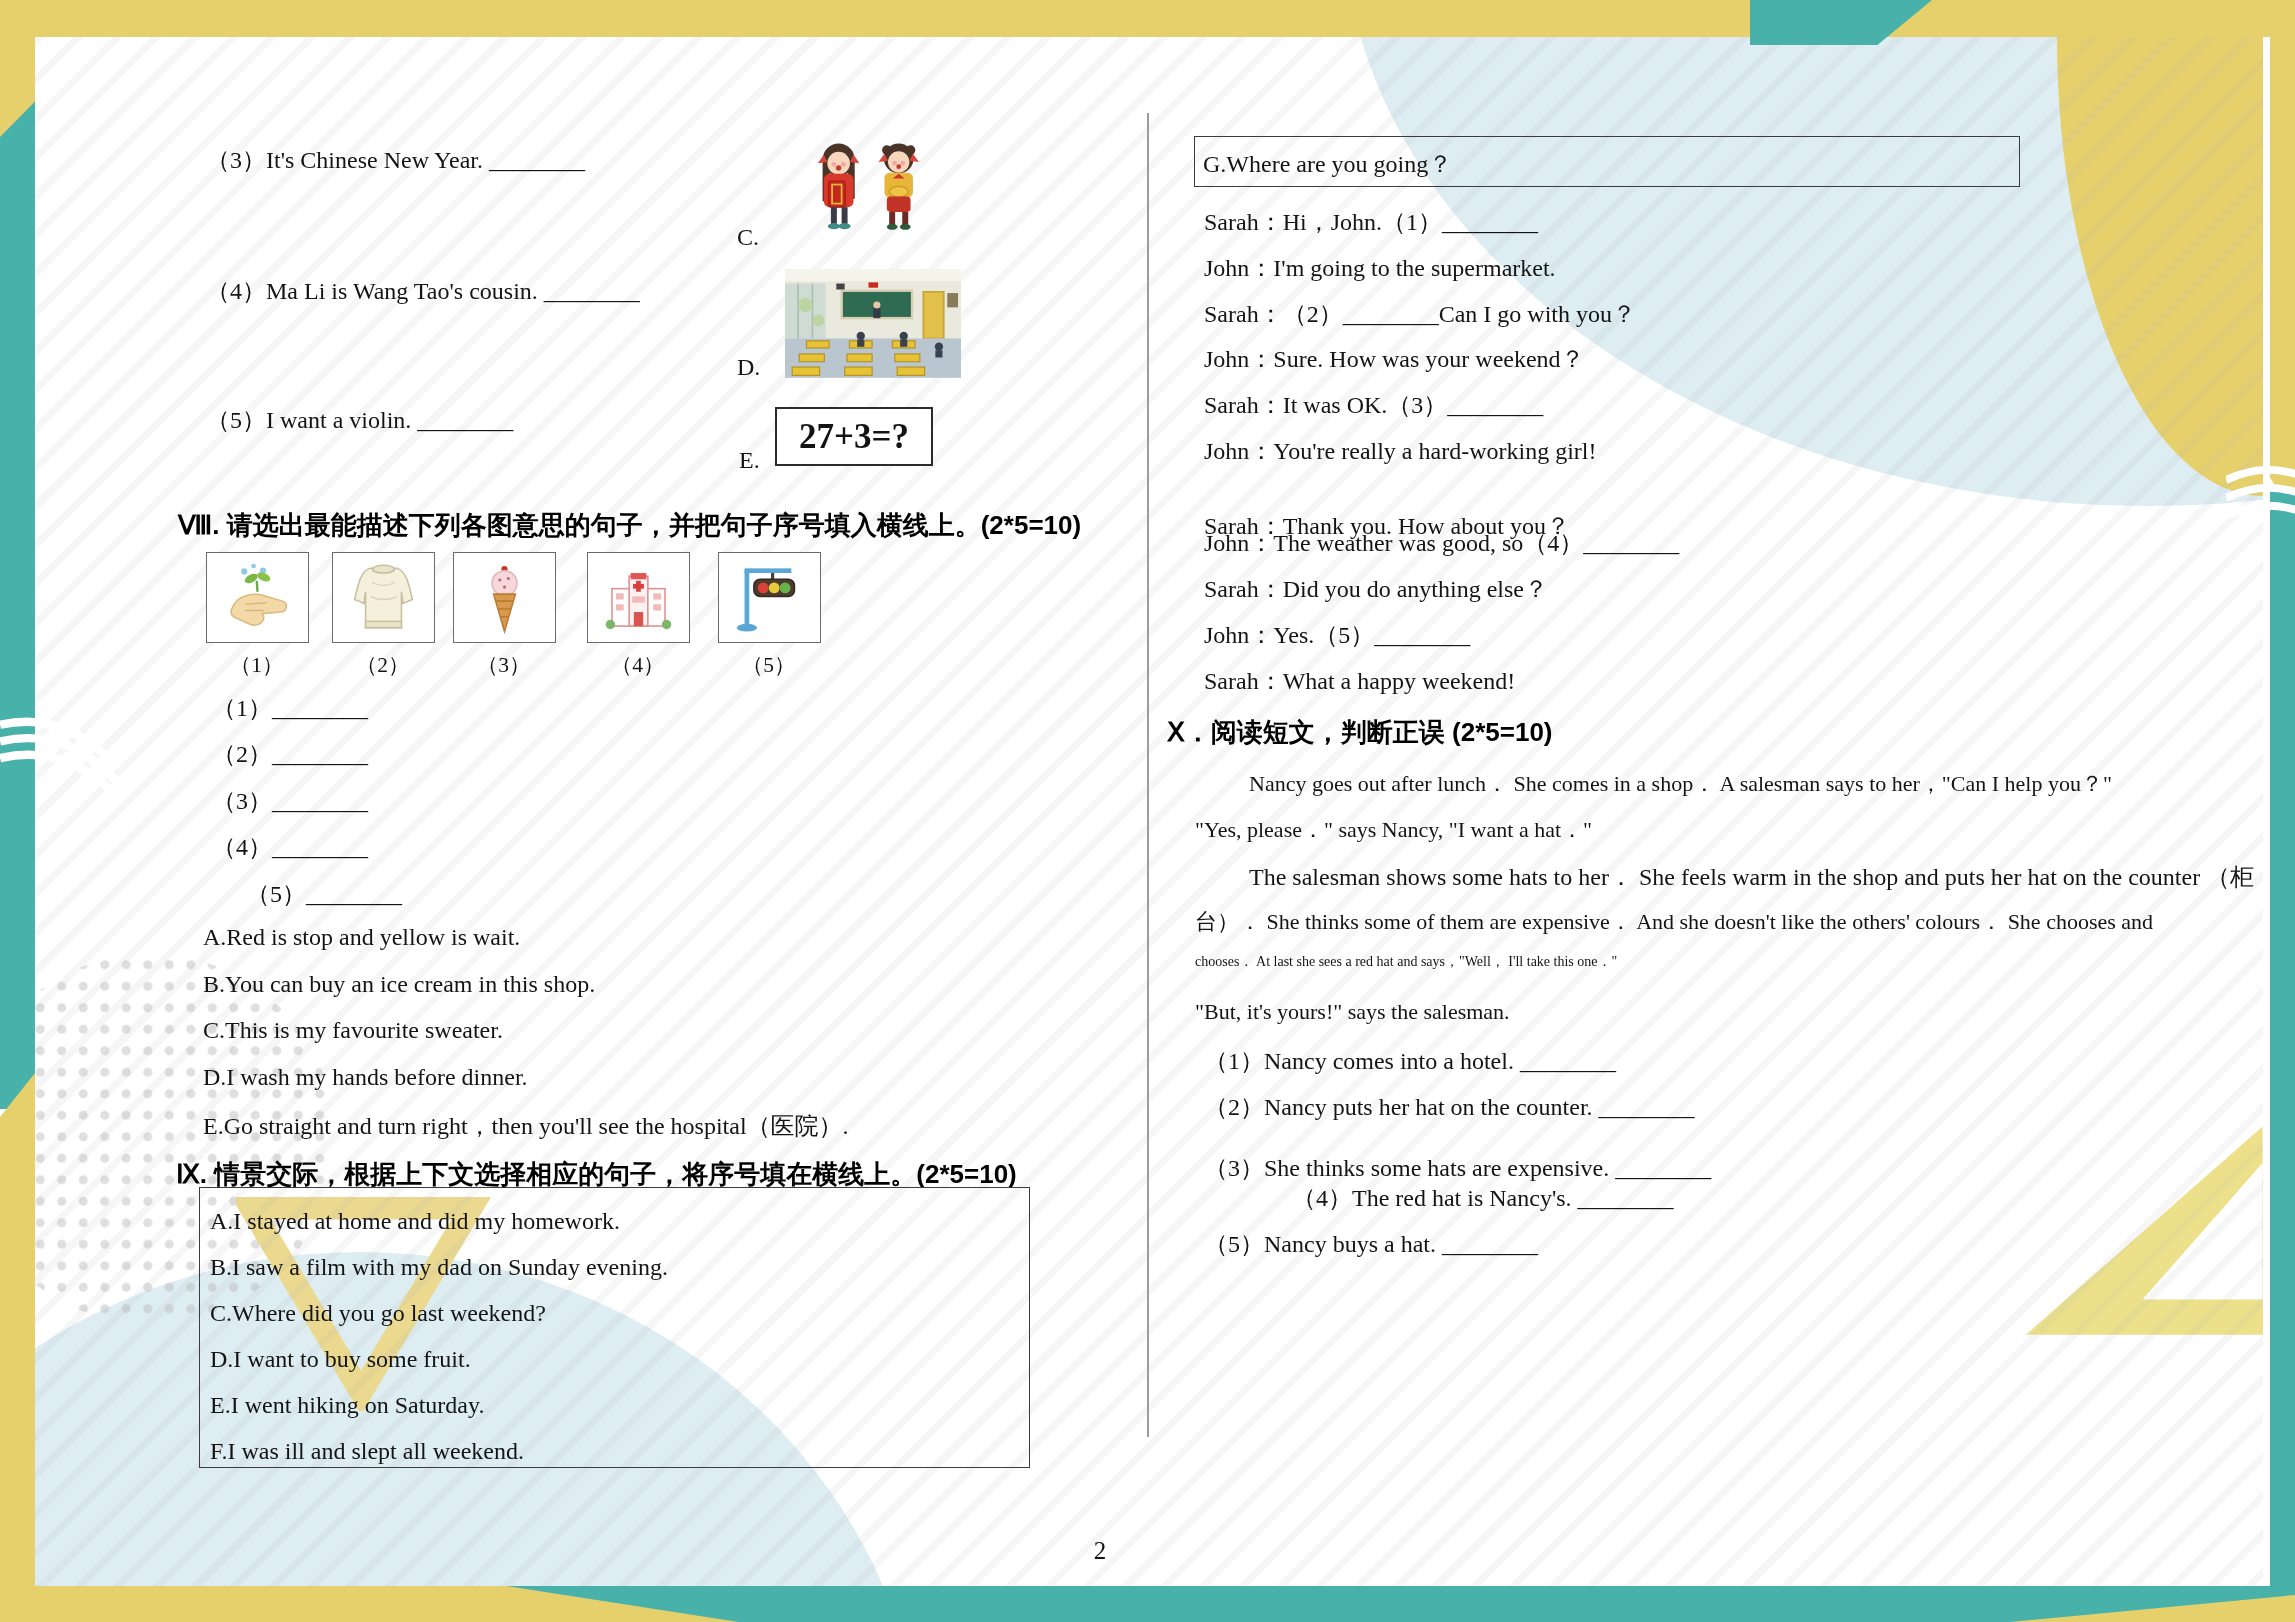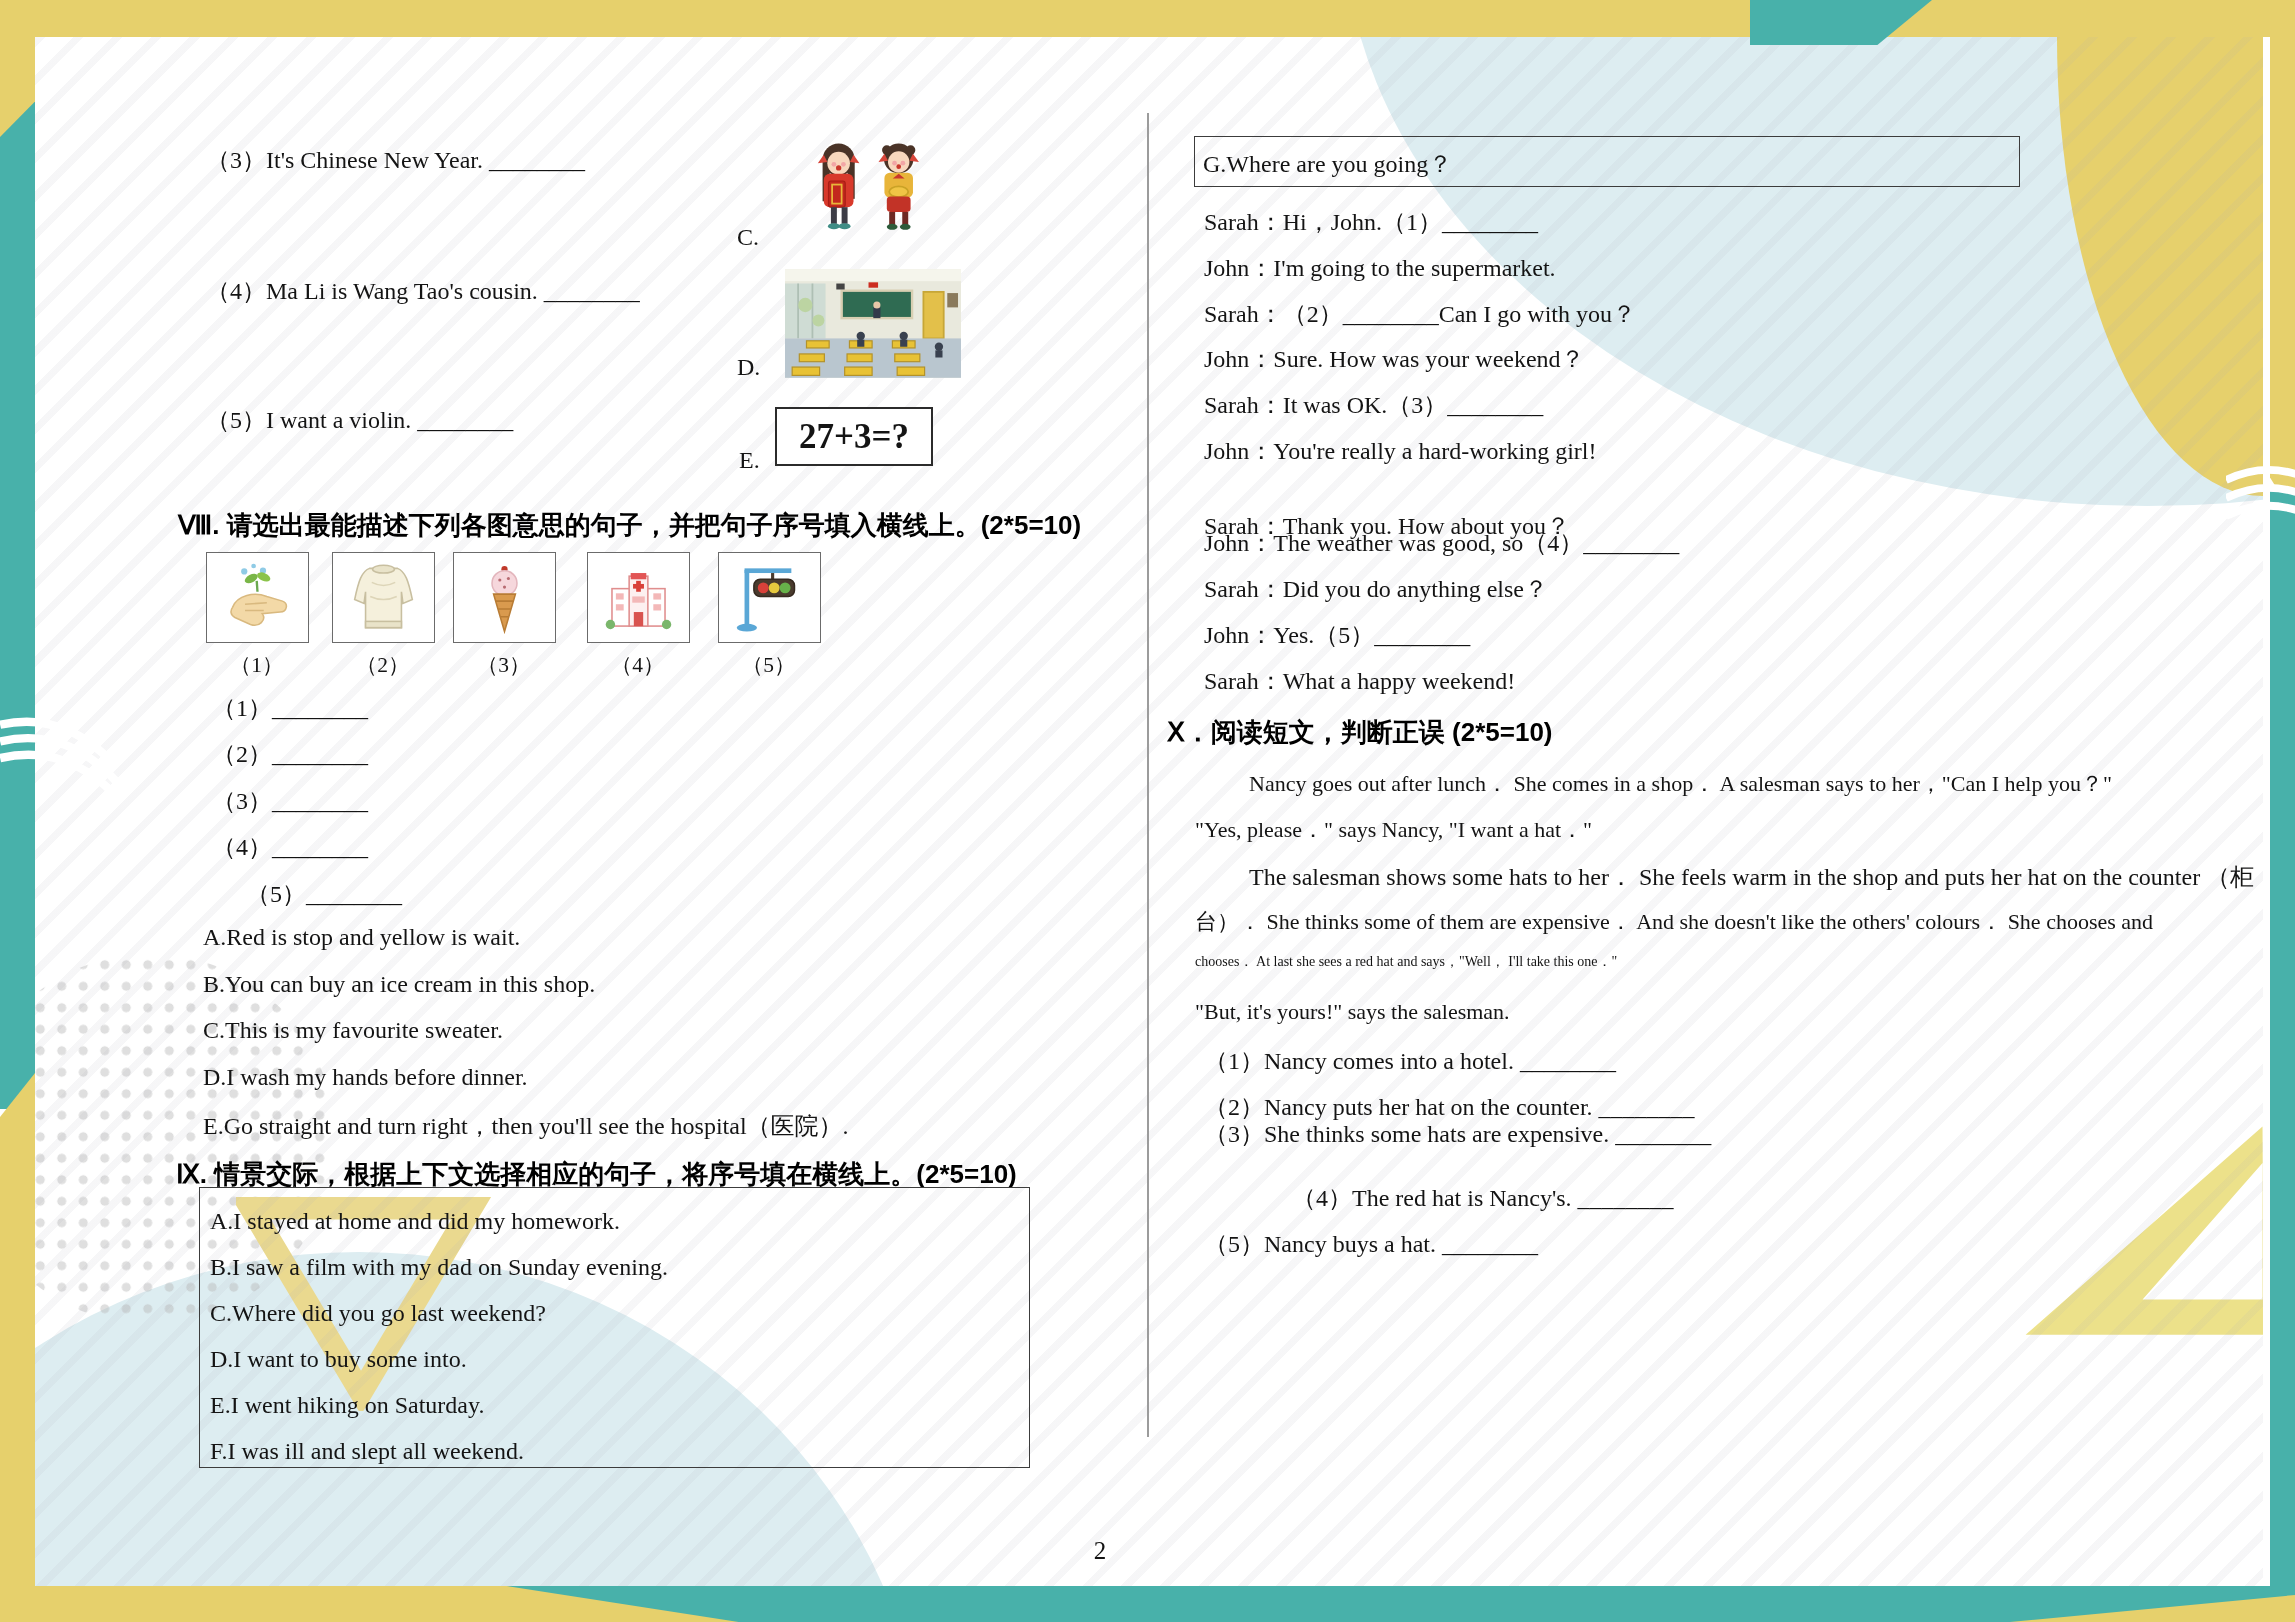--- a/index.html
+++ b/index.html
@@ -234,21 +234,21 @@
 <div class="abs txt" style="left:203px;top:1017px;">C.This is my favourite sweater.</div>
 <div class="abs txt" style="left:203px;top:1064px;">D.I wash my hands before dinner.</div>
 <div class="abs txt" style="left:203px;top:1110px;">E.Go straight and turn right，then you'll see the hospital（医院）.</div>
 
 <div class="abs hdr" style="left:176px;top:1157px;">Ⅸ. 情景交际，根据上下文选择相应的句子，将序号填在横线上。(2*5=10)</div>
 
 <div class="abs linebox" style="left:199px;top:1187px;width:829px;height:279px;"></div>
 <div class="abs txt" style="left:210px;top:1208px;">A.I stayed at home and did my homework.</div>
 <div class="abs txt" style="left:210px;top:1254px;">B.I saw a film with my dad on Sunday evening.</div>
 <div class="abs txt" style="left:210px;top:1300px;">C.Where did you go last weekend?</div>
-<div class="abs txt" style="left:210px;top:1346px;">D.I want to buy some into.</div>
+<div class="abs txt" style="left:210px;top:1346px;">D.I want to buy some fruit.</div>
 <div class="abs txt" style="left:210px;top:1392px;">E.I went hiking on Saturday.</div>
 <div class="abs txt" style="left:210px;top:1438px;">F.I was ill and slept all weekend.</div>
 
 <div class="abs divider" style="left:1147px;top:113px;width:1.8px;height:1324px;"></div>
 
 <div class="abs linebox" style="left:1194px;top:136px;width:824px;height:49px;"></div>
 <div class="abs txt" style="left:1203px;top:148px;">G.Where are you going？</div>
 
 <div class="abs txt" style="left:1204px;top:206px;">Sarah：Hi，John.（1）________</div>
 <div class="abs txt" style="left:1204px;top:252px;">John：I'm going to the supermarket.</div>
@@ -266,18 +266,18 @@
 
 <div class="abs nofit indent" style="left:1195px;top:769px;font-size:22px;">Nancy goes out after lunch． She comes in a shop． A salesman says to her，"Can I help you？"</div>
 <div class="abs nofit" style="left:1195px;top:815px;font-size:22px;">"Yes, please．" says Nancy, "I want a hat．"</div>
 <div class="abs nofit indent" style="left:1195px;top:861px;font-size:24px;text-align:center;">The salesman shows some hats to her． She feels warm in the shop and puts her hat on the counter （柜</div>
 <div class="abs nofit" style="left:1195px;top:907px;font-size:22px;">台）． She thinks some of them are expensive． And she doesn't like the others' colours． She chooses and</div>
 <div class="abs nofit" style="left:1195px;top:953px;font-size:14px;">chooses． At last she sees a red hat and says，"Well， I'll take this one．"</div>
 <div class="abs nofit" style="left:1195px;top:999px;font-size:22px;">"But, it's yours!" says the salesman.</div>
 
 <div class="abs txt" style="left:1204px;top:1045px;">（1）Nancy comes into a hotel.  ________</div>
 <div class="abs txt" style="left:1204px;top:1091px;">（2）Nancy puts her hat on the counter.  ________</div>
-<div class="abs txt" style="left:1204px;top:1118px;">（3）She thinks some hats are expensive.  ________</div>
+<div class="abs txt" style="left:1204px;top:1152px;">（3）She thinks some hats are expensive.  ________</div>
 <div class="abs txt" style="left:1264px;top:1182px;margin-left:28px;">（4）The red hat is Nancy's.  ________</div>
 <div class="abs txt" style="left:1204px;top:1228px;">（5）Nancy buys a hat.  ________</div>
 
 <div class="abs" style="left:1061px;top:1537px;width:78px;text-align:center;font-size:25px;">2</div>
 
 
 </body></html>

